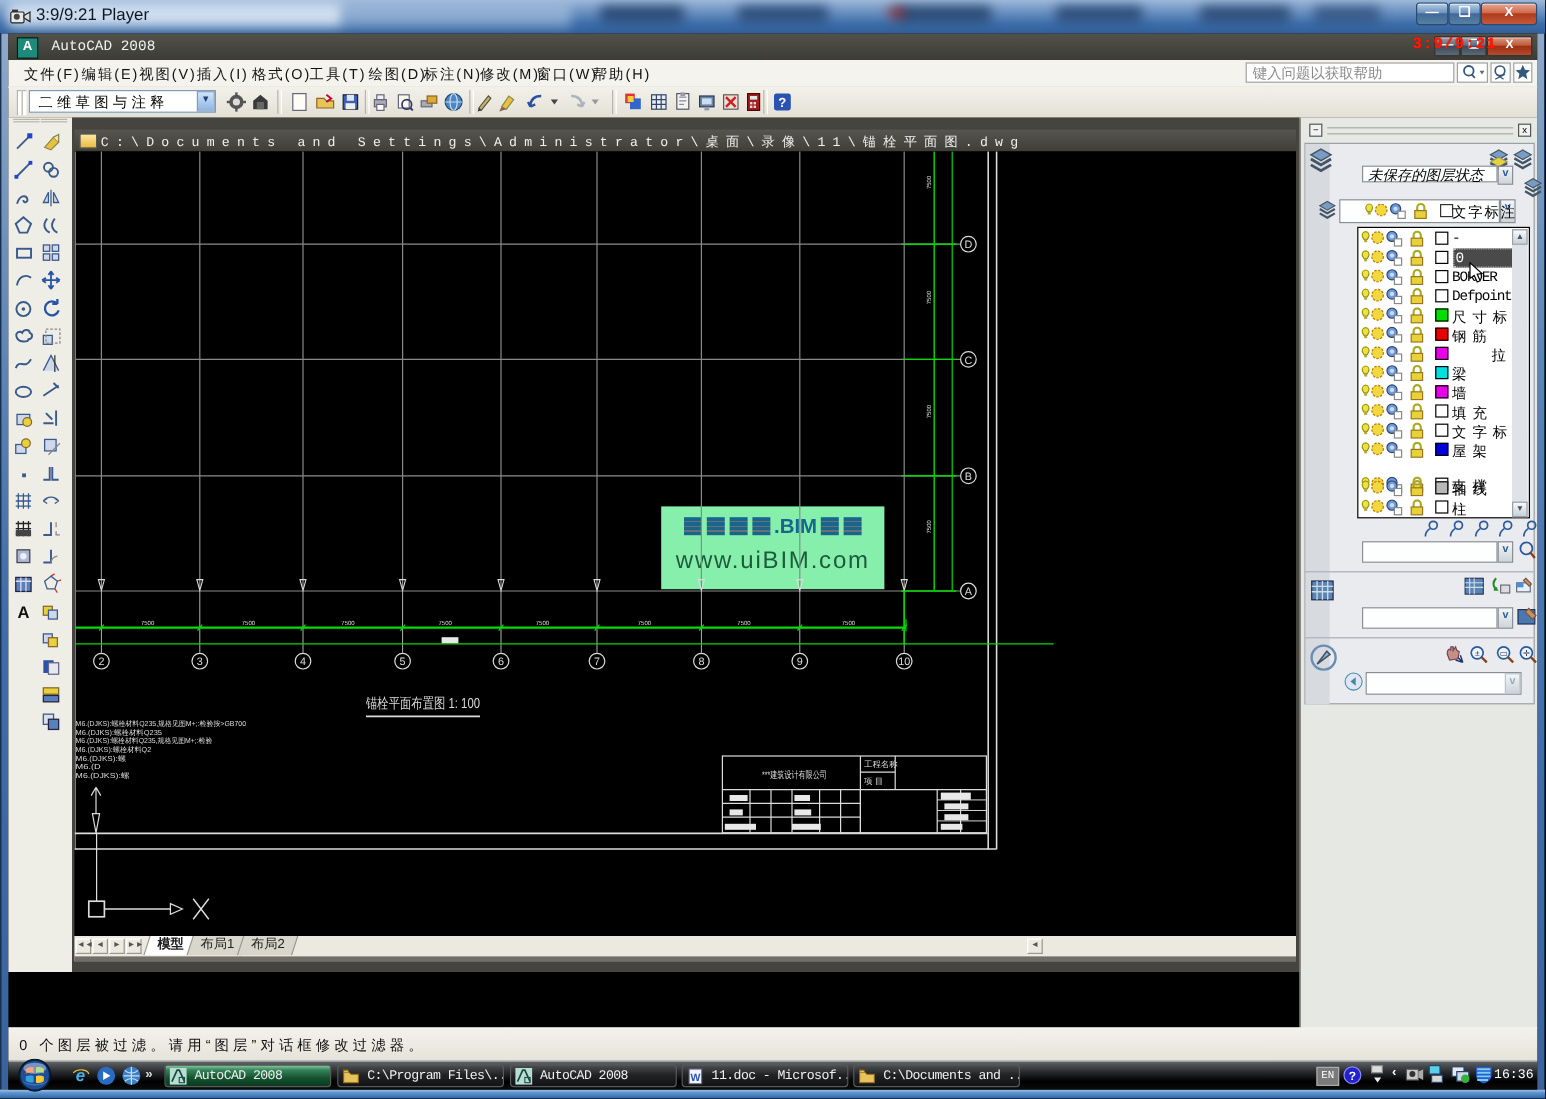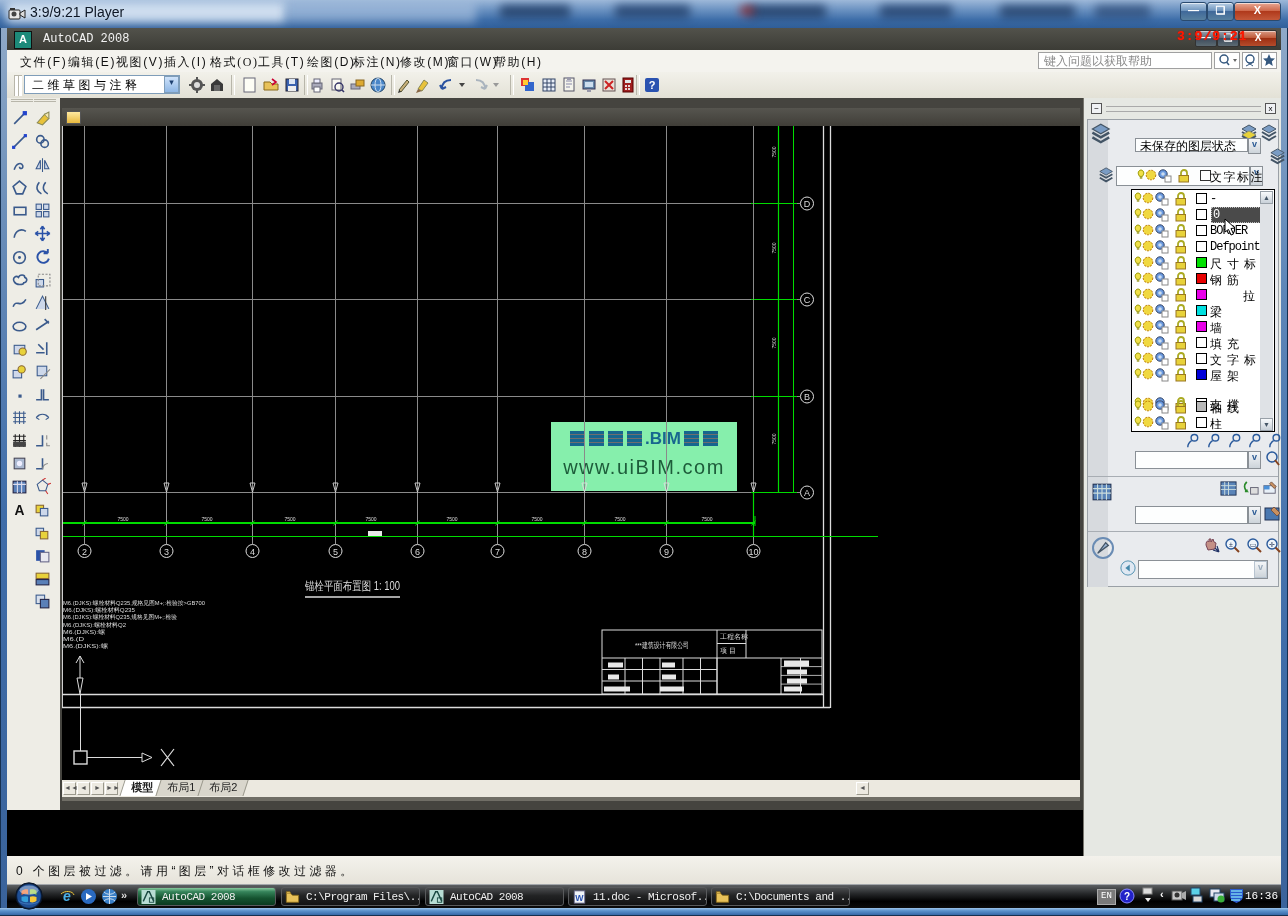--- a/index.html
+++ b/index.html
@@ -151,21 +151,21 @@
   <div class="awbtn gray" style="left:1195px;width:20px;">—</div>
   <div class="awbtn gray" style="left:1217px;width:20px;">❑</div>
   <div class="awbtn red" style="left:1239px;width:36px;">X</div>
   <div class="abs" id="redstamp">3:9/9:21</div>
 
   <div class="abs" id="menubar">
     <span class="mi" style="left:13px;">文件(F)</span>
     <span class="mi" style="left:61px;">编辑(E)</span>
     <span class="mi" style="left:109px;">视图(V)</span>
     <span class="mi" style="left:157px;">插入(I)</span>
-    <span class="mi" style="left:203px;font-family:Liberation Serif, serif;">格式(O)</span>
+    <span class="mi" style="left:203px;">格式(O)</span>
     <span class="mi" style="left:251px;">工具(T)</span>
     <span class="mi" style="left:300px;">绘图(D)</span>
     <span class="mi" style="left:346px;">标注(N)</span>
     <span class="mi" style="left:393px;">修改(M)</span>
     <span class="mi" style="left:440px;">窗口(W)</span>
     <span class="mi" style="left:487px;">帮助(H)</span>
     <div id="helpbox">键入问题以获取帮助</div>
     <div style="position:absolute;left:1207px;top:2px;width:26px;height:17px;background:#fff;border:1px solid #a0a0a0;box-sizing:border-box;"><svg width="24" height="15" viewBox="0 0 24 15">
           <circle cx="9" cy="6" r="4" fill="none" stroke="#35587e" stroke-width="1.5"></circle>
           <line x1="11.5" y1="9" x2="14" y2="12" stroke="#35587e" stroke-width="1.5"></line>
@@ -440,20 +440,21 @@
         <svg class="ticon" style="left:27px;top:495px" viewBox="0 0 16 16">
           <rect x="2" y="2" width="8" height="8" fill="#d8e0ec" stroke="#3a5a8c"></rect>
           <rect x="6" y="6" width="8" height="8" fill="#5a80b8" stroke="#224"></rect>
         </svg>
       </div>
     </div>
 
   <div class="abs streaks" id="mdi">
     <div class="streaks" id="doctitle">
       <div style="position:absolute;left:4px;top:3px;width:13px;height:11px;background:linear-gradient(#ffe9a0,#e8b93e);border:1px solid #555;"></div>
+      <div class="p">C:\Documents and Settings\Administrator\桌面\录像\11\锚栓平面图.dwg</div>
     </div>
     <div id="canvas">
       <div id="wmark">
         <div class="l1"><span class="cb"></span><span class="cb"></span><span class="cb"></span><span class="cb"></span><span style="margin:0 1px;">.BIM</span><span class="cb"></span><span class="cb"></span></div>
         <div class="l2">www.uiBIM.com</div>
       </div>
       <svg id="cad" width="1018" height="654" style="position:absolute;left:0;top:0;">
           <line x1="0.5" y1="0" x2="0.5" y2="582" stroke="#cfcfcf" stroke-width="1"></line>
           <line x1="761.5" y1="0" x2="761.5" y2="582" stroke="#dcdcdc" stroke-width="1.3"></line>
           <line x1="768.5" y1="0" x2="768.5" y2="582" stroke="#dcdcdc" stroke-width="1.3"></line>
@@ -636,21 +637,21 @@
             <path d="M2 5 L9 1 L16 5 L9 9 Z" fill="#7a9cc4" stroke="#456"></path>
             <path d="M2 8 L9 12 L16 8" fill="none" stroke="#456" stroke-width="2"></path>
             <path d="M2 11 L9 15 L16 11 L9 7 Z" fill="#e8d23a" stroke="#996"></path>
             <path d="M2 12 L9 16 L16 12" fill="none" stroke="#456" stroke-width="2"></path>
           </svg>
           <svg style="position:absolute;left:172px;top:4px" width="18" height="18" viewBox="0 0 18 18">
             <path d="M2 5 L9 1 L16 5 L9 9 Z" fill="#7a9cc4" stroke="#456"></path>
             <path d="M2 8 L9 12 L16 8" fill="none" stroke="#456" stroke-width="2"></path>
             <path d="M2 12 L9 16 L16 12" fill="none" stroke="#456" stroke-width="2"></path>
           </svg>
-          <div class="pcombo" style="left:47px;top:18px;width:113px;height:14px;font-size:12px;color:#000;line-height:14px;padding-left:4px;">未保存的图层状态</div>
+          <div class="pcombo" style="left:47px;top:18px;width:113px;height:14px;font-size:12px;color:#000;line-height:14px;padding-left:4px;font-style:italic;">未保存的图层状态</div>
           <div class="parw" style="left:160px;top:18px;height:16px;">v</div>
           <svg style="position:absolute;left:181px;top:28px" width="17.099999999999998" height="17.099999999999998" viewBox="0 0 18 18">
             <path d="M2 5 L9 1 L16 5 L9 9 Z" fill="#7a9cc4" stroke="#456"></path>
             <path d="M2 8 L9 12 L16 8" fill="none" stroke="#456" stroke-width="2"></path>
             <path d="M2 12 L9 16 L16 12" fill="none" stroke="#456" stroke-width="2"></path>
           </svg>
           <div style="position:absolute;left:10px;top:47px;width:16px;height:16px;">
             <svg style="position:absolute;left:0px;top:0px" width="16.2" height="16.2" viewBox="0 0 18 18">
               <path d="M2 5 L9 1 L16 5 L9 9 Z" fill="#7a9cc4" stroke="#456"></path>
               <path d="M2 8 L9 12 L16 8" fill="none" stroke="#456" stroke-width="2"></path>

